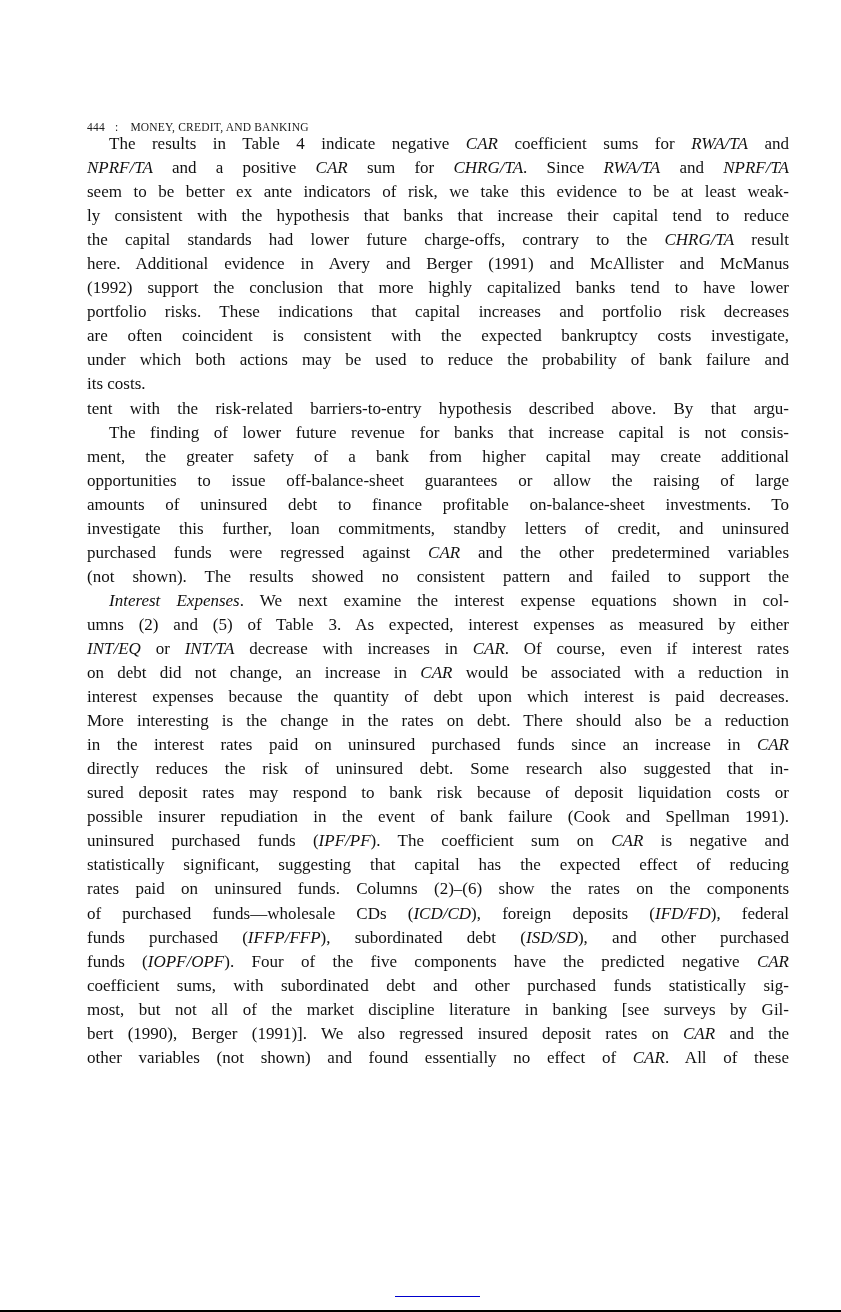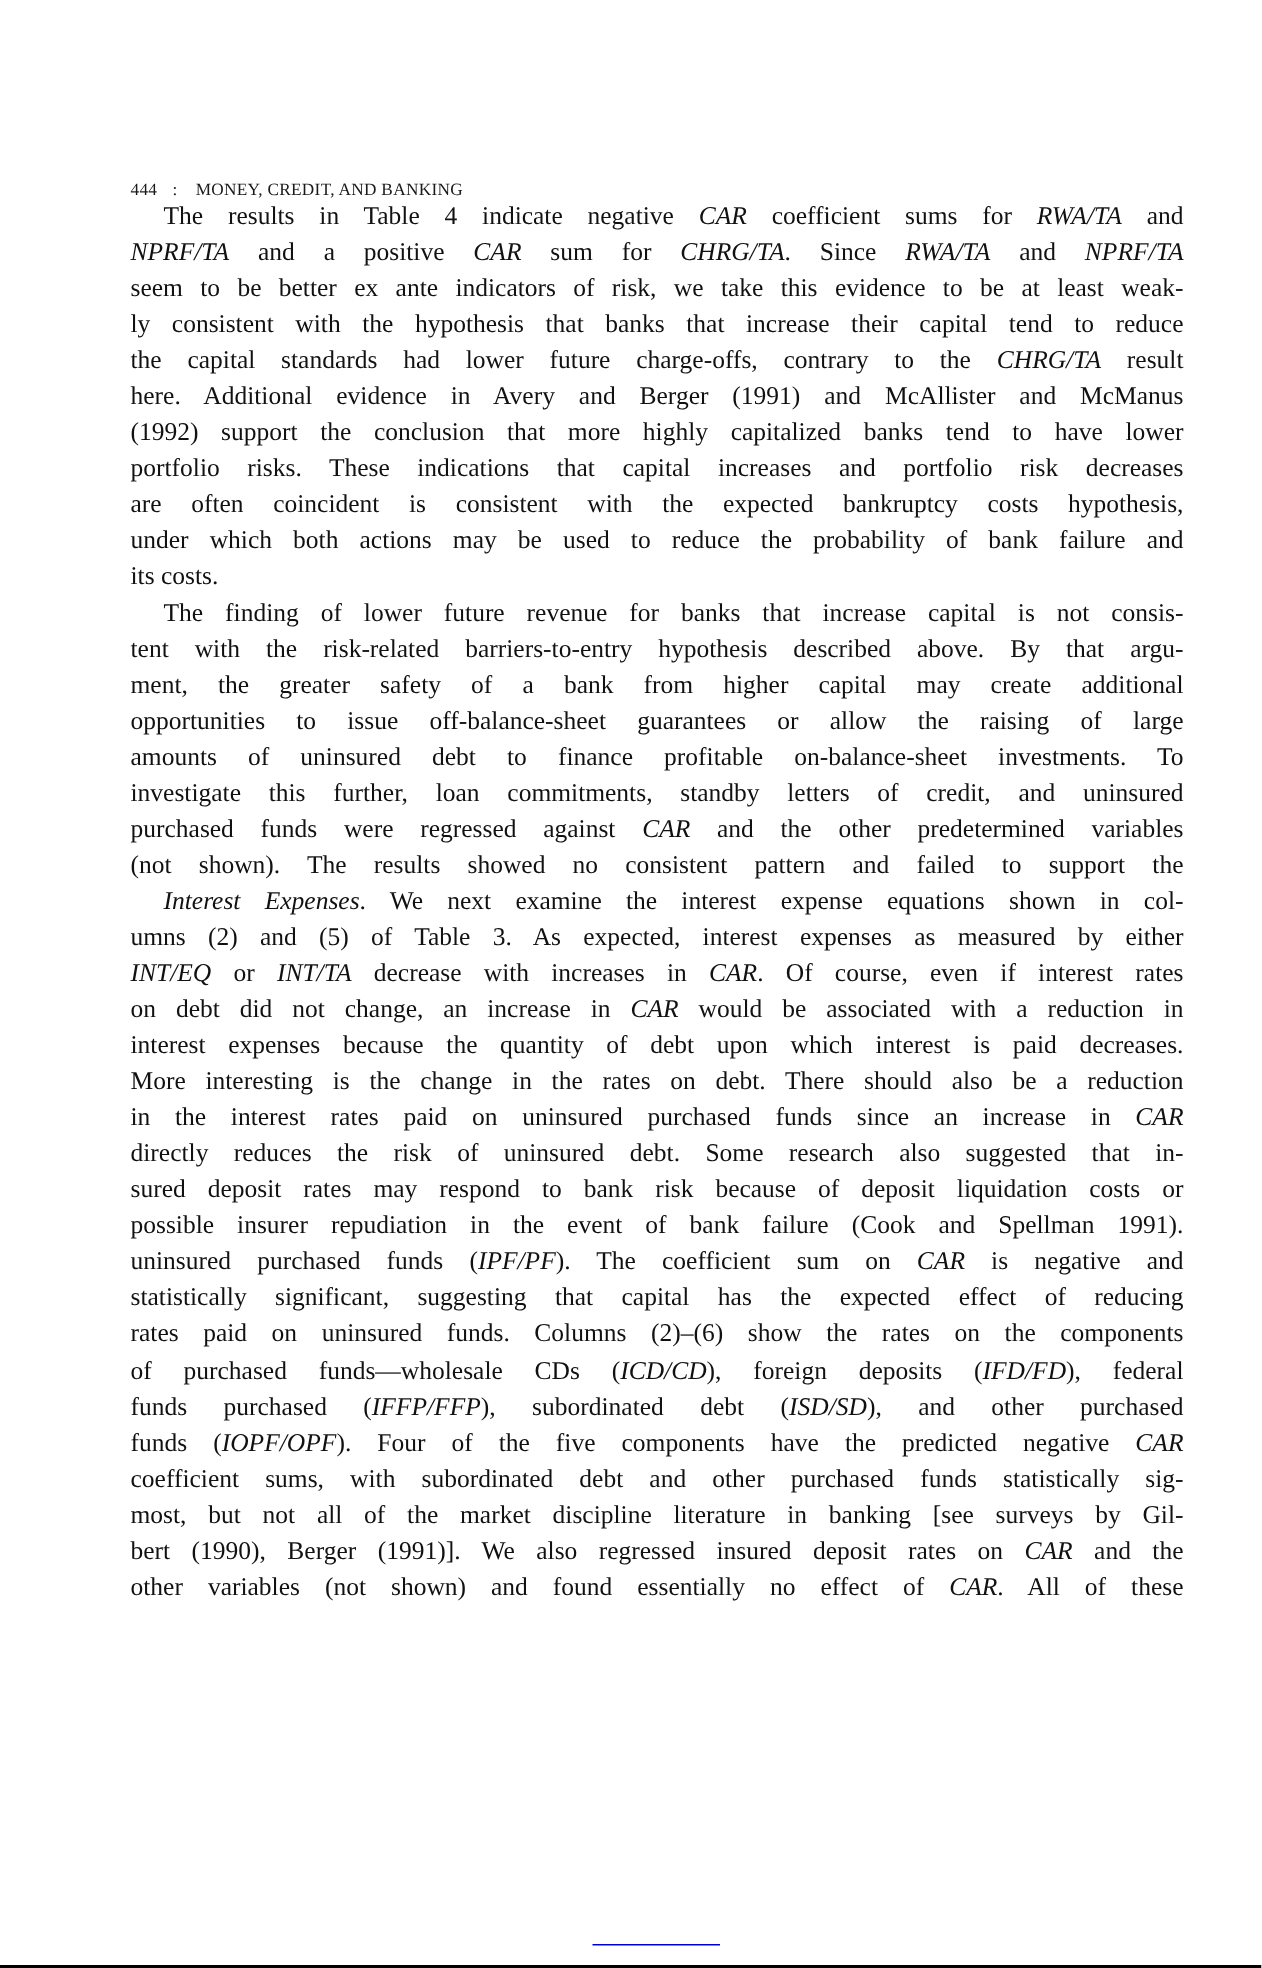--- a/index.html
+++ b/index.html
@@ -44,25 +44,25 @@
 
 <div class="body-text" id="body-text">
     <span class="line indent"><span>The results in Table 4 indicate negative </span><i>CAR</i><span> coefficient sums for </span><i>RWA/TA</i><span> and</span></span>
     <span class="line"><i>NPRF/TA</i><span> and a positive </span><i>CAR</i><span> sum for </span><i>CHRG/TA</i><span>. Since </span><i>RWA/TA</i><span> and </span><i>NPRF/TA</i></span>
     <span class="line"><span>seem to be better ex ante indicators of risk, we take this evidence to be at least weak-</span></span>
     <span class="line"><span>ly consistent with the hypothesis that banks that increase their capital tend to reduce</span></span>
     <span class="line"><span>the capital standards had lower future charge-offs, contrary to the </span><i>CHRG/TA</i><span> result</span></span>
     <span class="line"><span>here. Additional evidence in Avery and Berger (1991) and McAllister and McManus</span></span>
     <span class="line"><span>(1992) support the conclusion that more highly capitalized banks tend to have lower</span></span>
     <span class="line"><span>portfolio risks. These indications that capital increases and portfolio risk decreases</span></span>
-    <span class="line"><span>are often coincident is consistent with the expected bankruptcy costs hypothesis,</span></span>
+    <span class="line"><span>are often coincident is consistent with the expected bankruptcy costs investigate,</span></span>
     <span class="line"><span>under which both actions may be used to reduce the probability of bank failure and</span></span>
     <span class="line last"><span>its costs.</span></span>
+    <span class="line"><span>tent with the risk-related barriers-to-entry hypothesis described above. By that argu-</span></span>
     <span class="line indent"><span>The finding of lower future revenue for banks that increase capital is not consis-</span></span>
-    <span class="line"><span>tent with the risk-related barriers-to-entry hypothesis described above. By that argu-</span></span>
     <span class="line"><span>ment, the greater safety of a bank from higher capital may create additional</span></span>
     <span class="line"><span>opportunities to issue off-balance-sheet guarantees or allow the raising of large</span></span>
     <span class="line"><span>amounts of uninsured debt to finance profitable on-balance-sheet investments. To</span></span>
     <span class="line"><span>investigate this further, loan commitments, standby letters of credit, and uninsured</span></span>
     <span class="line"><span>purchased funds were regressed against </span><i>CAR</i><span> and the other predetermined variables</span></span>
     <span class="line"><span>(not shown). The results showed no consistent pattern and failed to support the</span></span>
     <span class="line indent"><i>Interest Expenses</i><span>. We next examine the interest expense equations shown in col-</span></span>
     <span class="line"><span>umns (2) and (5) of Table 3. As expected, interest expenses as measured by either</span></span>
     <span class="line"><i>INT/EQ</i><span> or </span><i>INT/TA</i><span> decrease with increases in </span><i>CAR</i><span>. Of course, even if interest rates</span></span>
     <span class="line"><span>on debt did not change, an increase in </span><i>CAR</i><span> would be associated with a reduction in</span></span>

